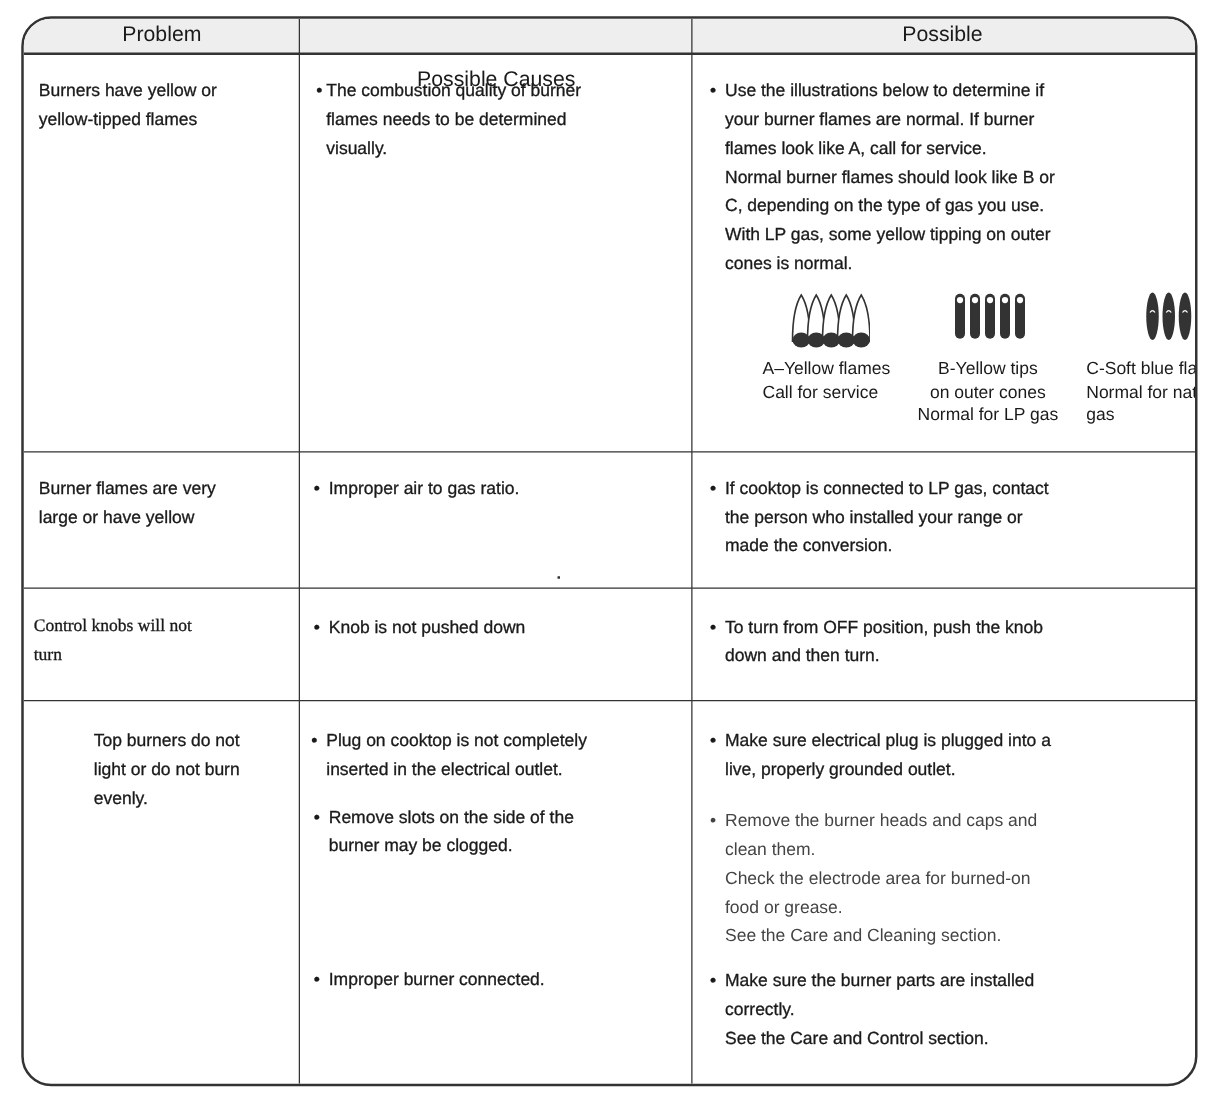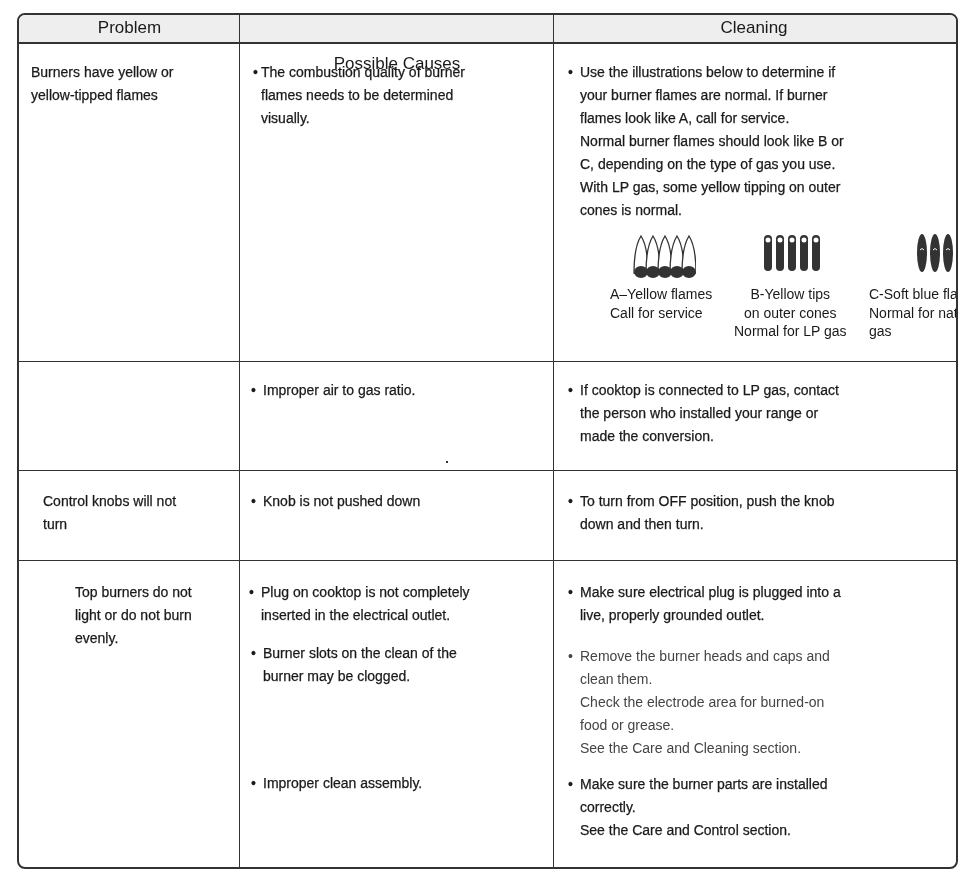--- a/index.html
+++ b/index.html
@@ -1,19 +1,19 @@
 <!DOCTYPE html>
 <html><head>
 <meta charset="utf-8">
 <style>
   html, body { margin: 0; padding: 0; background: #ffffff; }
   body { width: 969px; height: 887px; position: relative; font-family: "Liberation Sans", sans-serif; color: #1a1a1a; overflow: hidden; }
   .frame {
     position: absolute; left: 17px; top: 13px; width: 937px; height: 852px;
-    border: 2px solid #333; border-radius: 8px; overflow: hidden; background: #fff;
+    border: 2px solid #333; border-radius: 24px; overflow: hidden; background: #fff;
   }
   .hdr {
     position: absolute; left: 0; top: 0; width: 100%; height: 27px;
     background: #eeeeee; border-bottom: 2px solid #333;
   }
   .hdr div { position: absolute; top: 3px; font-size: 17px; text-align: center; }
   .vline { position: absolute; top: 0; bottom: 0; width: 0; border-left: 1.5px solid #333; }
   .hline { position: absolute; left: 0; right: 0; height: 0; border-top: 1.5px solid #333; }
   .cell { position: absolute; font-size: 14px; line-height: 23px; }
   .bold { font-weight: normal; -webkit-text-stroke: 0.25px #1a1a1a; }
@@ -25,21 +25,21 @@
   .fgrp { position: absolute; top: 0; }
   .fcap { position: absolute; top: 52px; font-size: 14px; line-height: 18.5px; white-space: pre-line; }
 </style>
 </head>
 <body>
 
 <div class="frame">
   <div class="hdr">
     <div style="left:0;width:221px;">Problem</div>
     <div style="left:221px;width:314px;margin-top:36px;">Possible Causes</div>
-    <div style="left:535px;width:400px;">Cleaning</div>
+    <div style="left:535px;width:400px;">Possible</div>
   </div>
 
   <div class="vline" style="left:220px;"></div>
   <div class="vline" style="left:534px;"></div>
 
   <div class="hline" style="top:346px;"></div>
   <div class="hline" style="top:455px;"></div>
   <div class="hline" style="top:545px;"></div>
 
   <div class="cell bold" style="left:12px;top:46px;white-space:pre-line;">Burners have yellow or
@@ -113,32 +113,34 @@
     <div class="fcap" style="left:0;">A–Yellow flames
 Call for service</div>
     <div class="fcap" style="left:259px;">C-Soft blue flames
 Normal for natural
 gas</div>
     <div class="fcap" style="left:124px;text-align:center;">B-Yellow tips
 on outer cones
 Normal for LP gas</div>
   </div>
 
+  <div class="cell bold" style="left:12px;top:364px;white-space:pre-line;">Burner flames are very
+large or have yellow</div>
   <div class="cell bold bl" style="left:232px;top:364px;">
     <span class="dot">•</span>
     <span class="t">Improper air to gas ratio.</span>
   </div>
   <div class="cell bold bl" style="left:549px;top:364px;">
     <span class="dot">•</span>
     <span class="t">If cooktop is connected to LP gas, contact
 the person who installed your range or
 made the conversion.</span>
   </div>
 
-  <div class="cell bold" style="left:24px;top:475px;white-space:pre-line;">Control knobs will not
+  <div class="cell bold" style="left:8px;top:475px;white-space:pre-line;font-family:Liberation Serif, serif;">Control knobs will not
 turn</div>
   <div class="cell bold bl" style="left:232px;top:475px;">
     <span class="dot">•</span>
     <span class="t">Knob is not pushed down</span>
   </div>
   <div class="cell bold bl" style="left:549px;top:475px;">
     <span class="dot">•</span>
     <span class="t">To turn from OFF position, push the knob
  down and then turn.</span>
   </div>
@@ -146,26 +148,26 @@
   <div class="cell bold" style="left:12px;top:566px;white-space:pre-line;margin-left:44px;">Top burners do not
 light or do not burn
 evenly.</div>
   <div class="cell bold bl" style="left:230px;top:566px;">
     <span class="dot">•</span>
     <span class="t">Plug on cooktop is not completely
 inserted in the electrical outlet.</span>
   </div>
   <div class="cell bold bl" style="left:232px;top:627px;">
     <span class="dot">•</span>
-    <span class="t">Burner slots on the clean of the
+    <span class="t">Remove slots on the side of the
 burner may be clogged.</span>
   </div>
   <div class="cell bold bl" style="left:232px;top:757px;">
     <span class="dot">•</span>
-    <span class="t">Improper clean assembly.</span>
+    <span class="t">Improper burner connected.</span>
   </div>
 
   <div class="cell bold bl" style="left:549px;top:566px;">
     <span class="dot">•</span>
     <span class="t">Make sure electrical plug is plugged into a
 live, properly grounded outlet.</span>
   </div>
   <div class="cell light bl" style="left:549px;top:630px;">
     <span class="dot">•</span>
     <span class="t">Remove the burner heads and caps and

